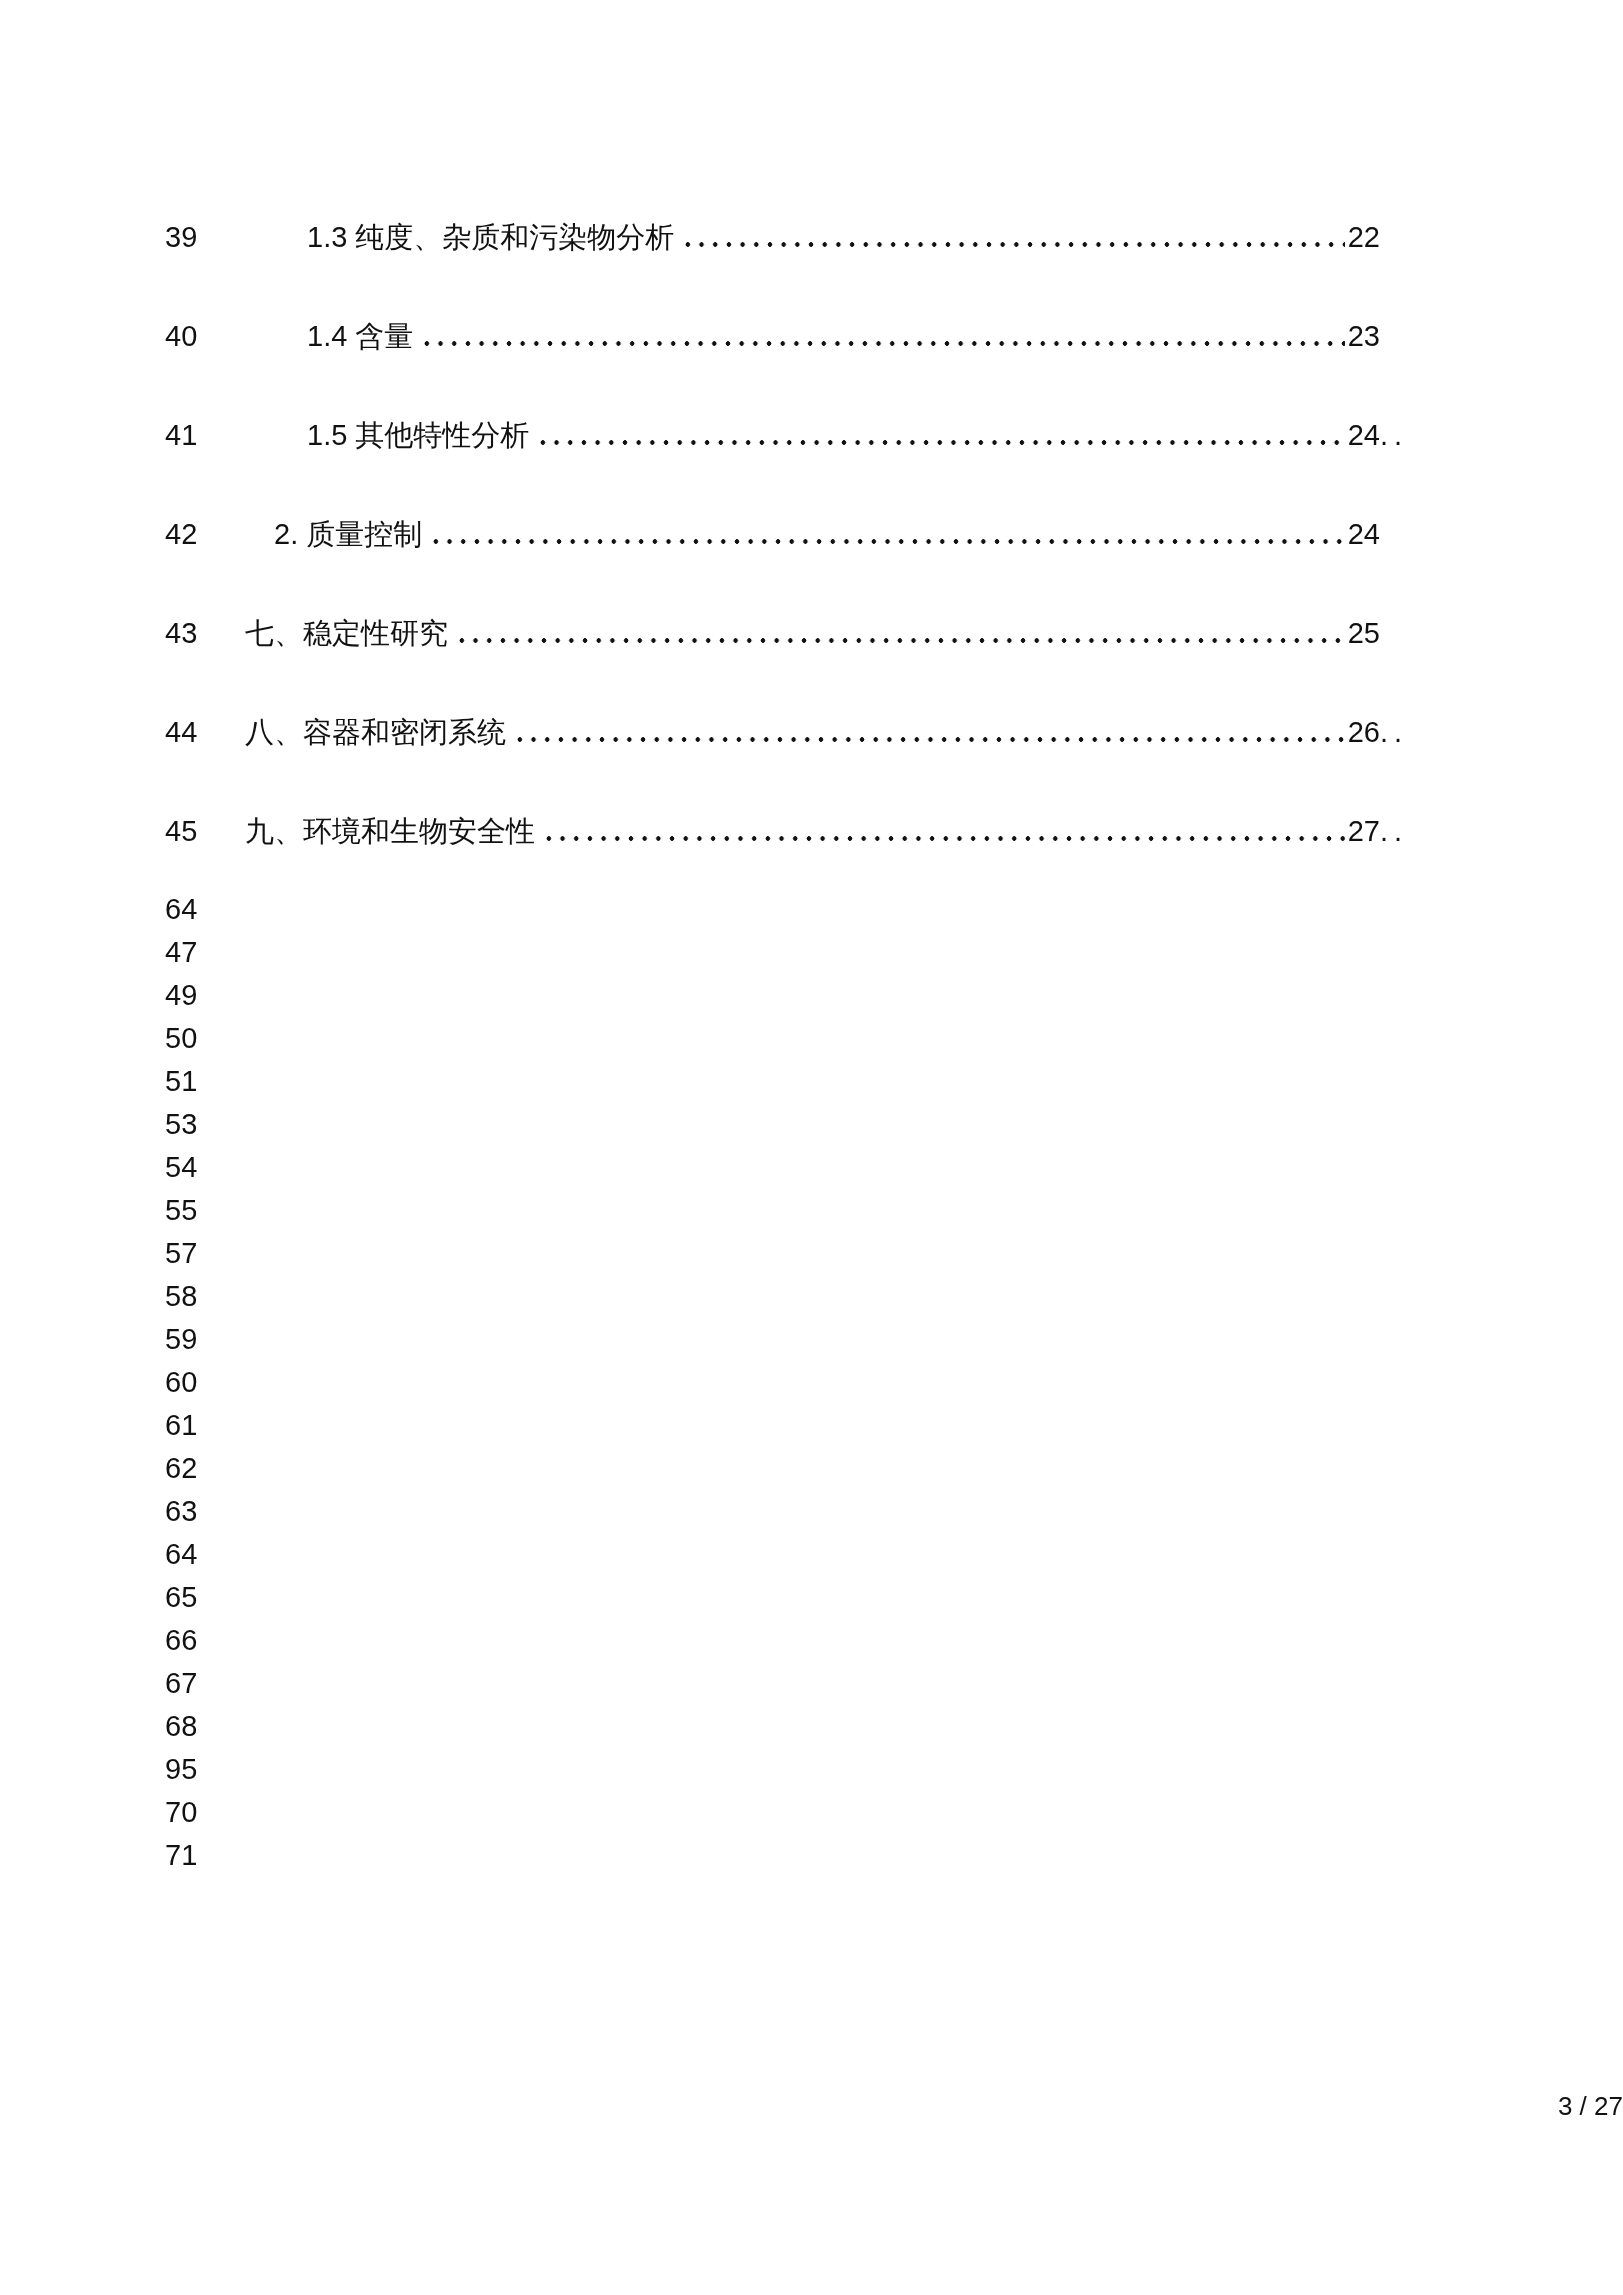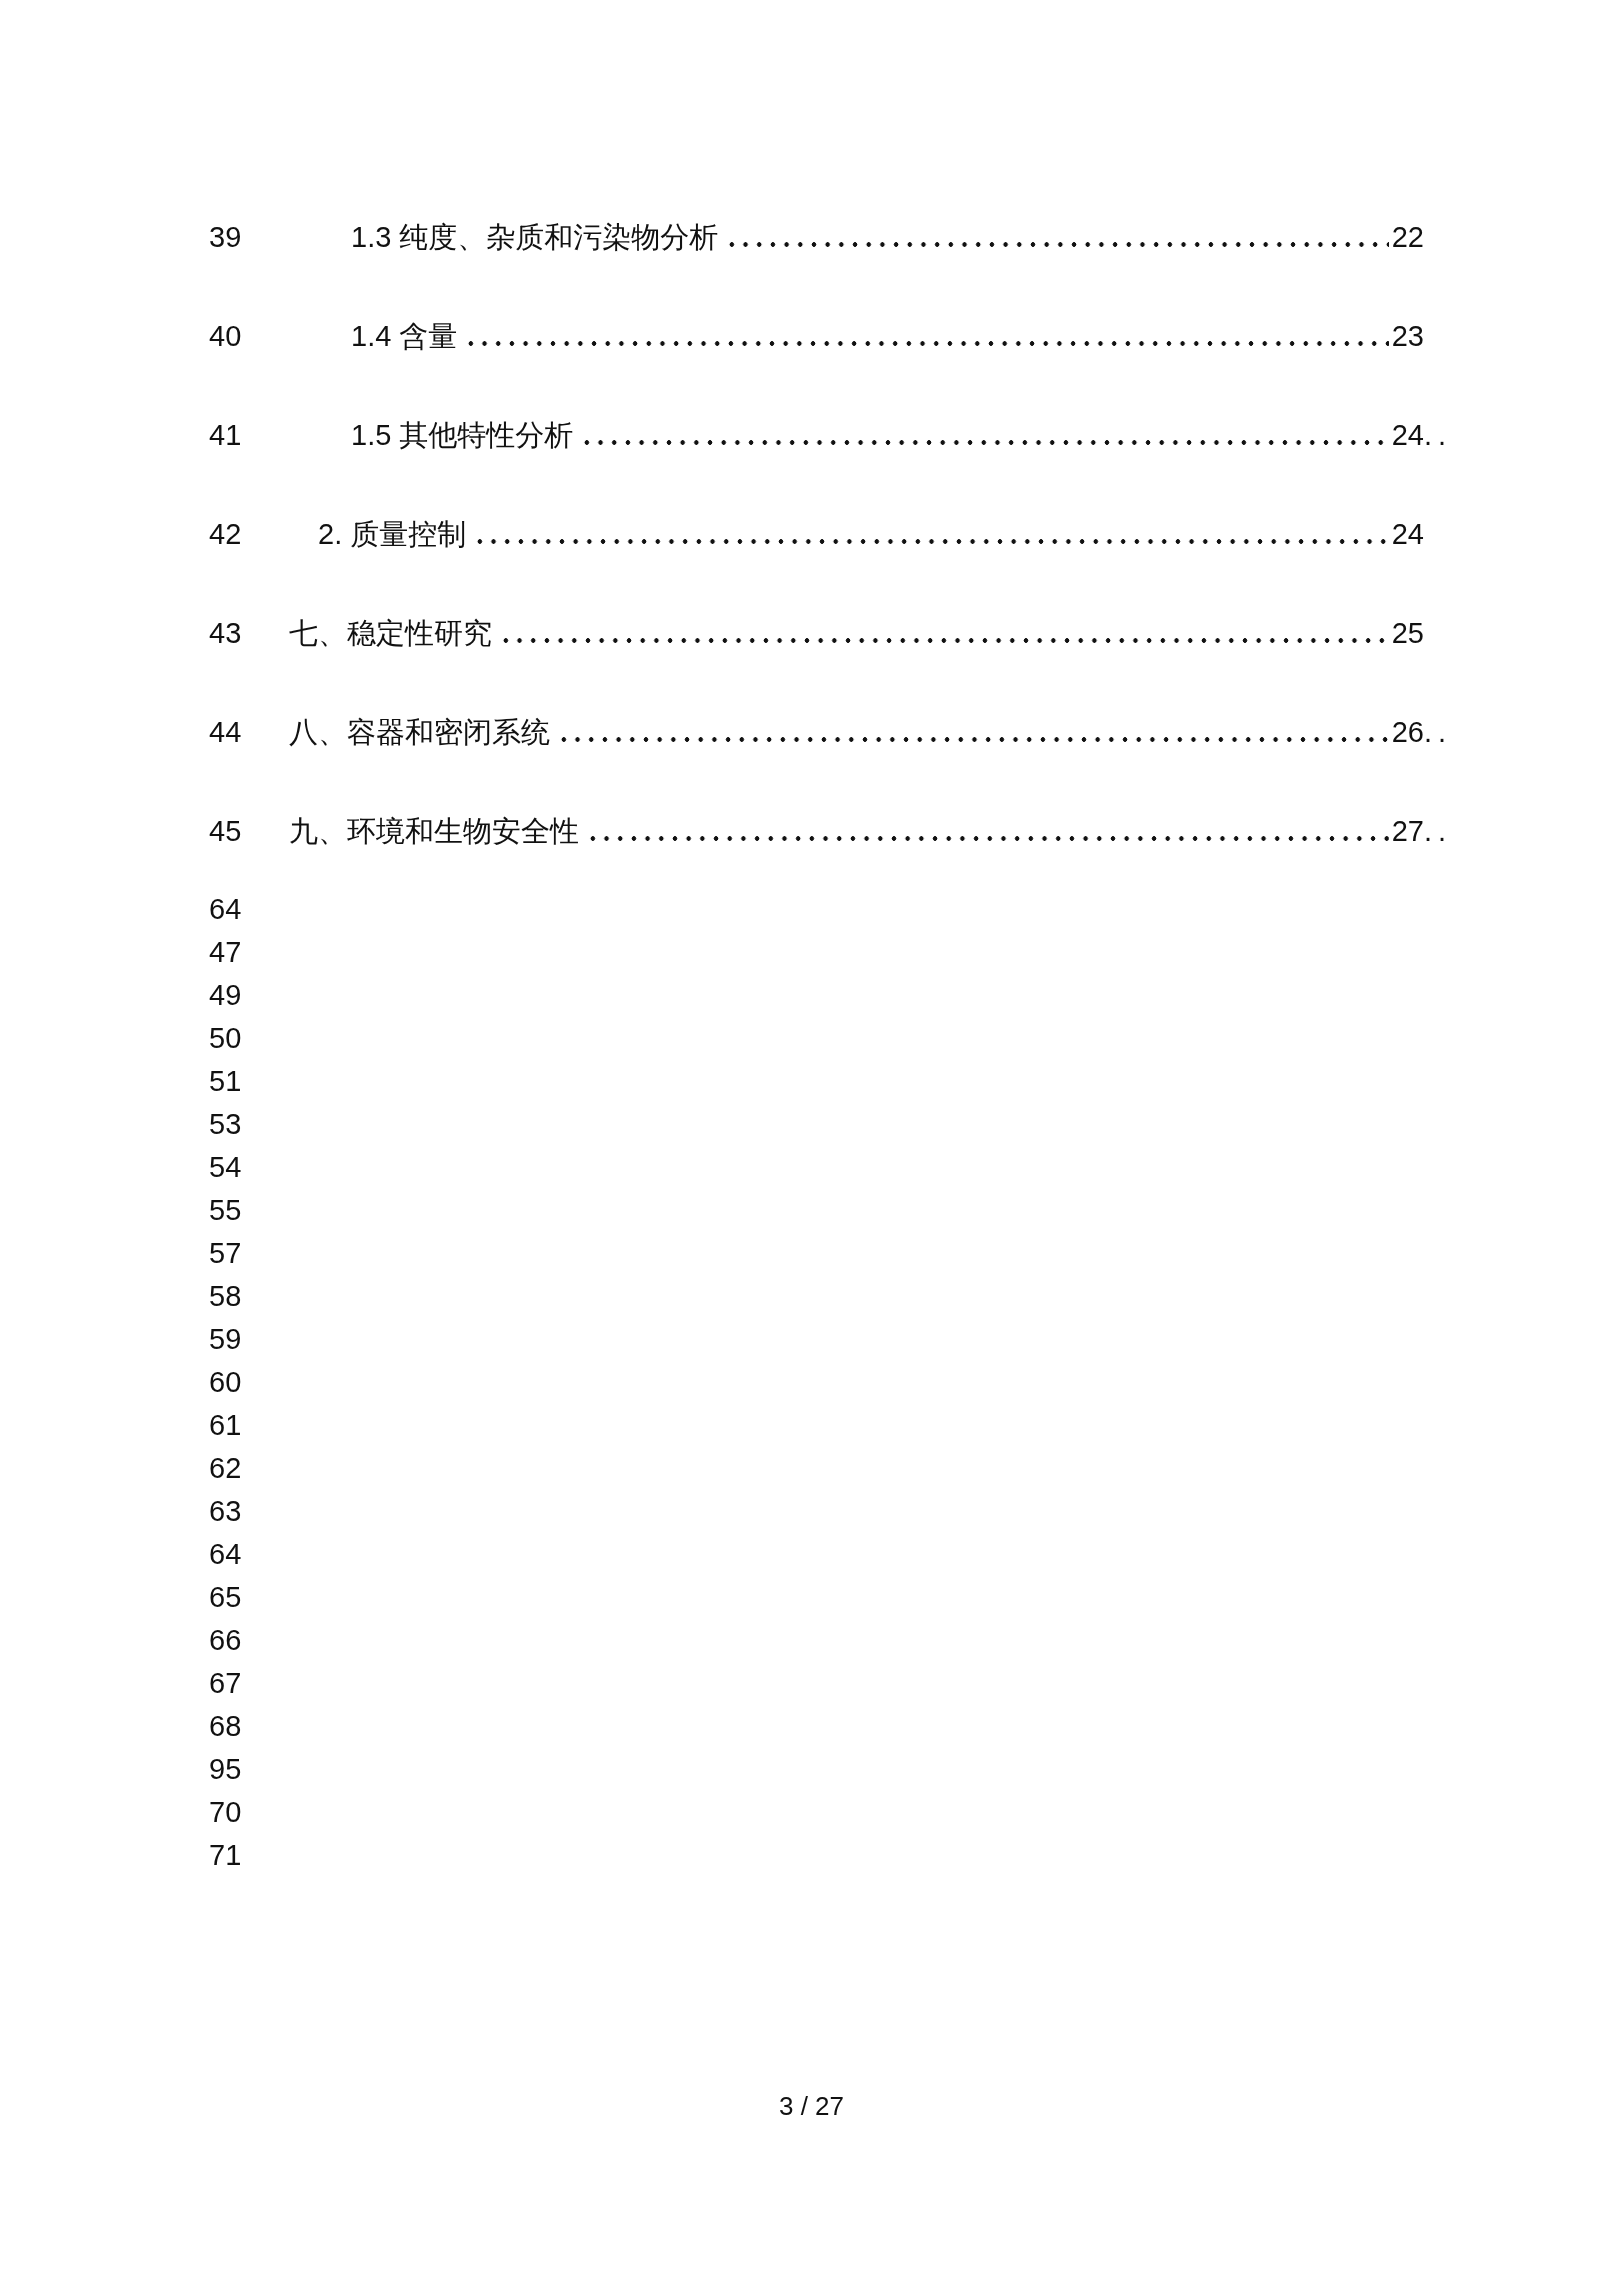--- a/index.html
+++ b/index.html
@@ -10,21 +10,20 @@
     background: #ffffff;
     font-family: "Liberation Sans", "DejaVu Sans", sans-serif;
     color: #111111;
     overflow: hidden;
   }
   .content {
     position: absolute;
     top: 188px;
     left: 165px;
     width: 1215px;
-    margin-left: 44px;
   }
   .toc-row {
     display: flex;
     align-items: baseline;
     font-size: 29px;
     line-height: 99px;
     white-space: nowrap;
   }
   .line-num {
     flex: none;
@@ -56,21 +55,21 @@
   .empty-line {
     font-size: 29px;
     line-height: 43px;
     white-space: nowrap;
   }
   .footer {
     position: absolute;
     top: 2092px;
     left: 0;
     width: 100%;
-    text-align: center;
+    text-align: right;
     font-size: 26px;
     line-height: 29px;
   }
 </style>
 </head>
 <body>
 
 <div class="page">
   <div class="content">
     <div id="toc-rows">

